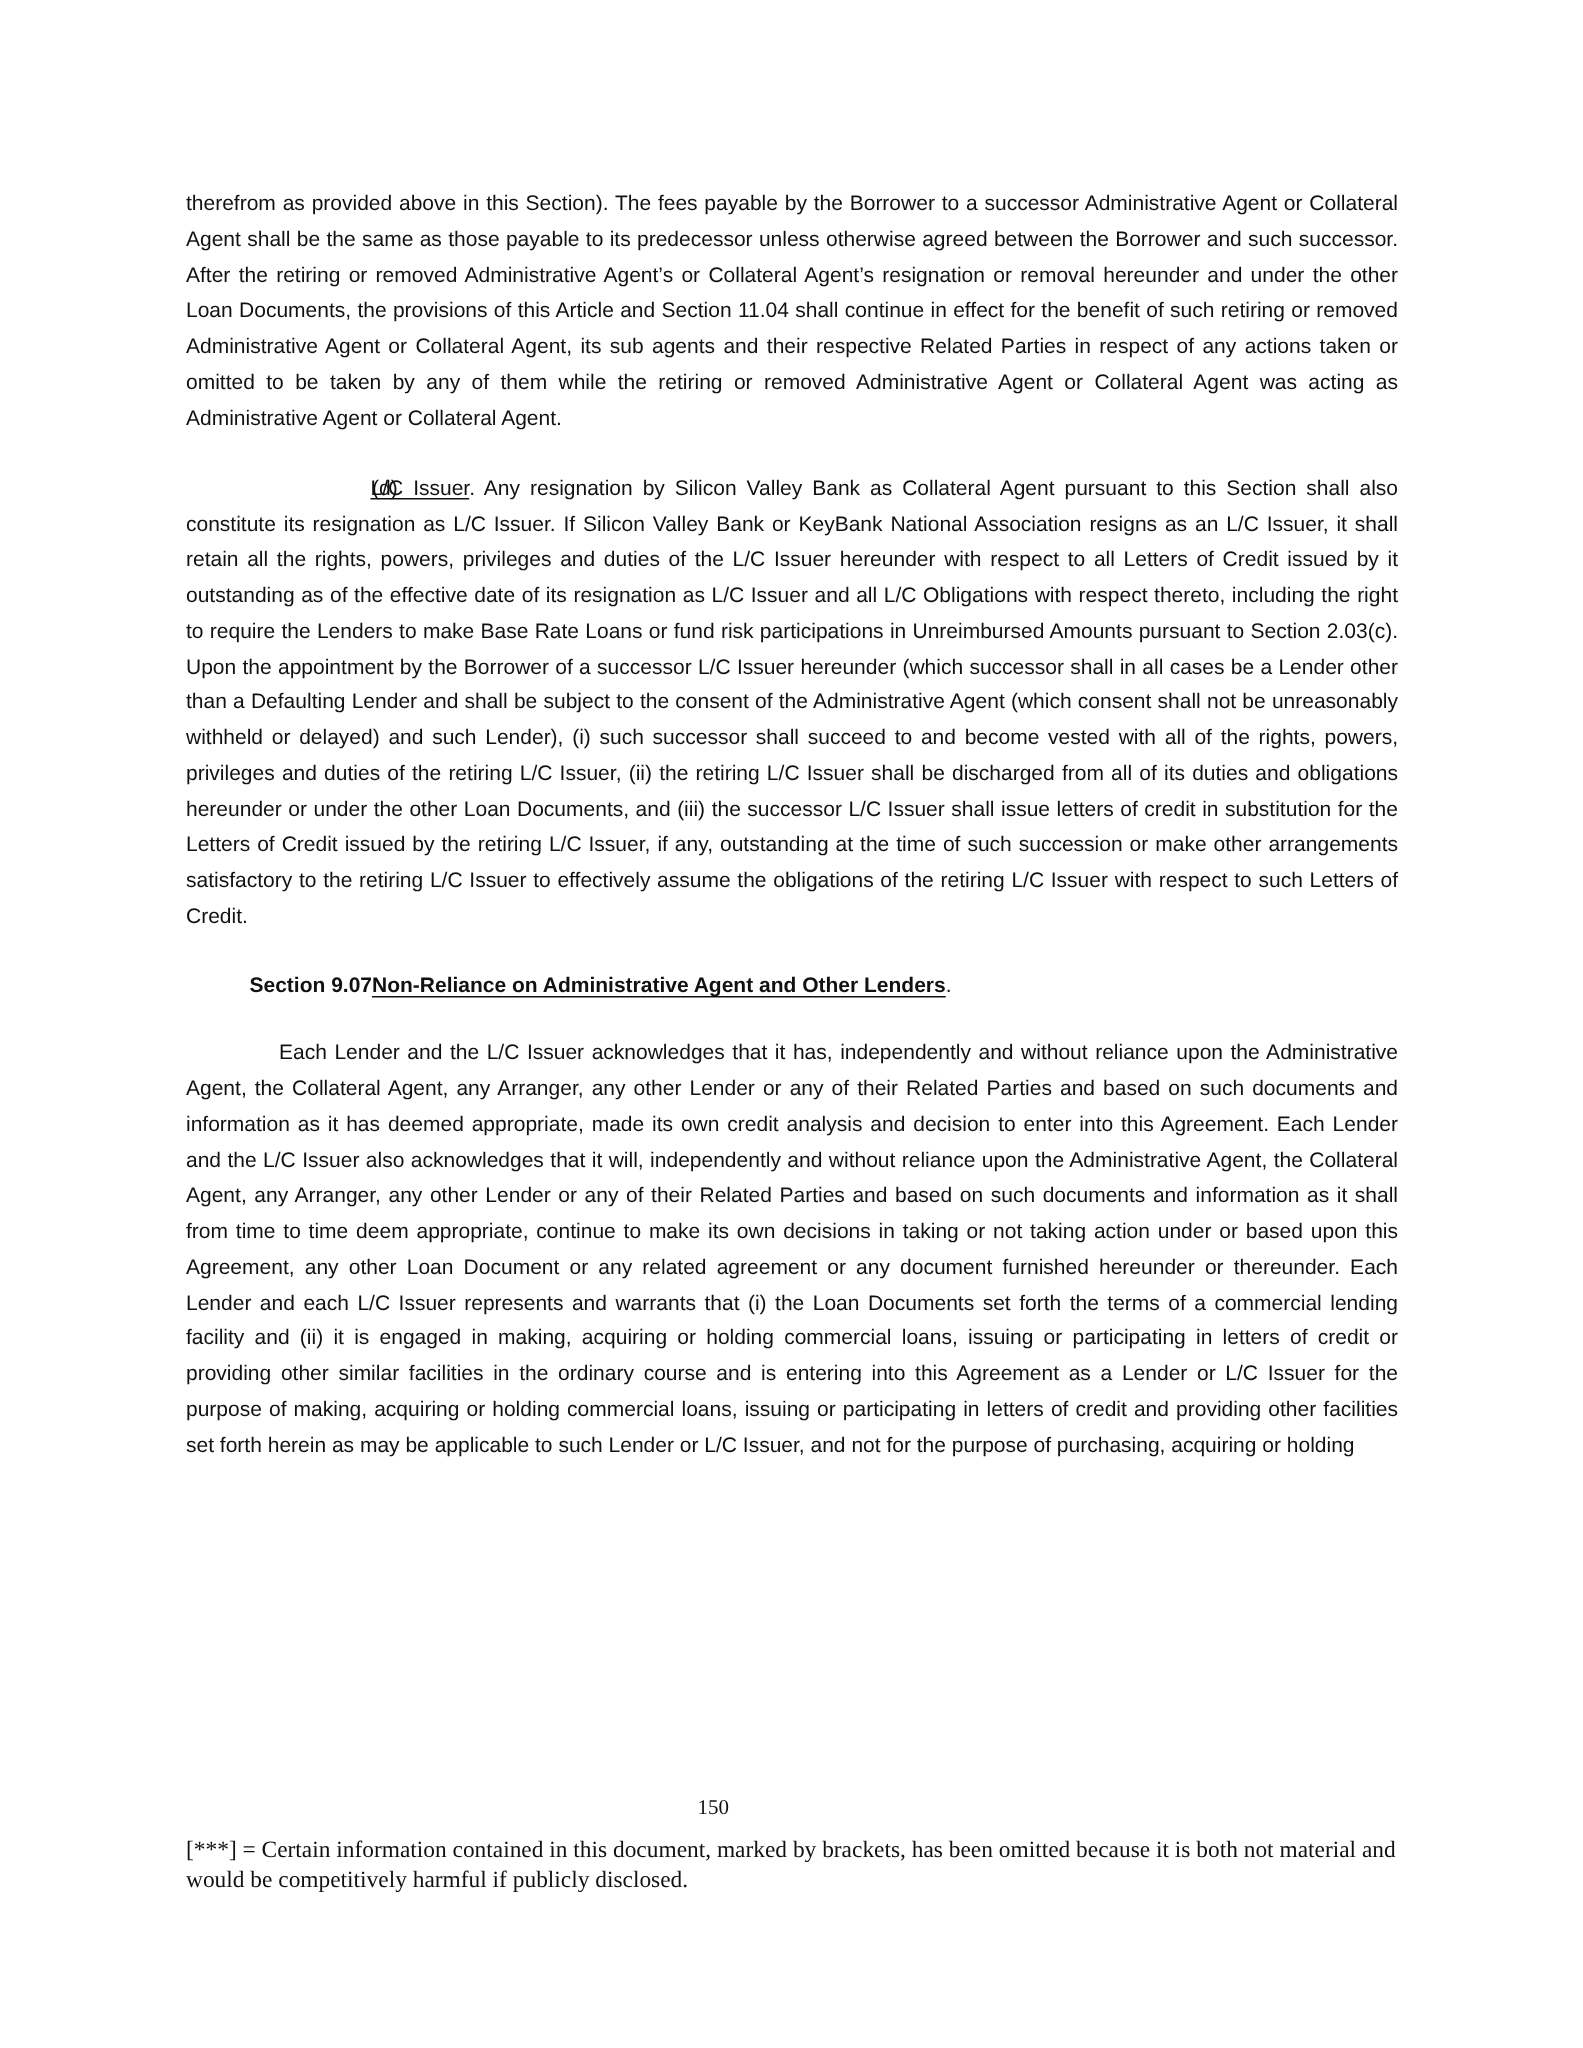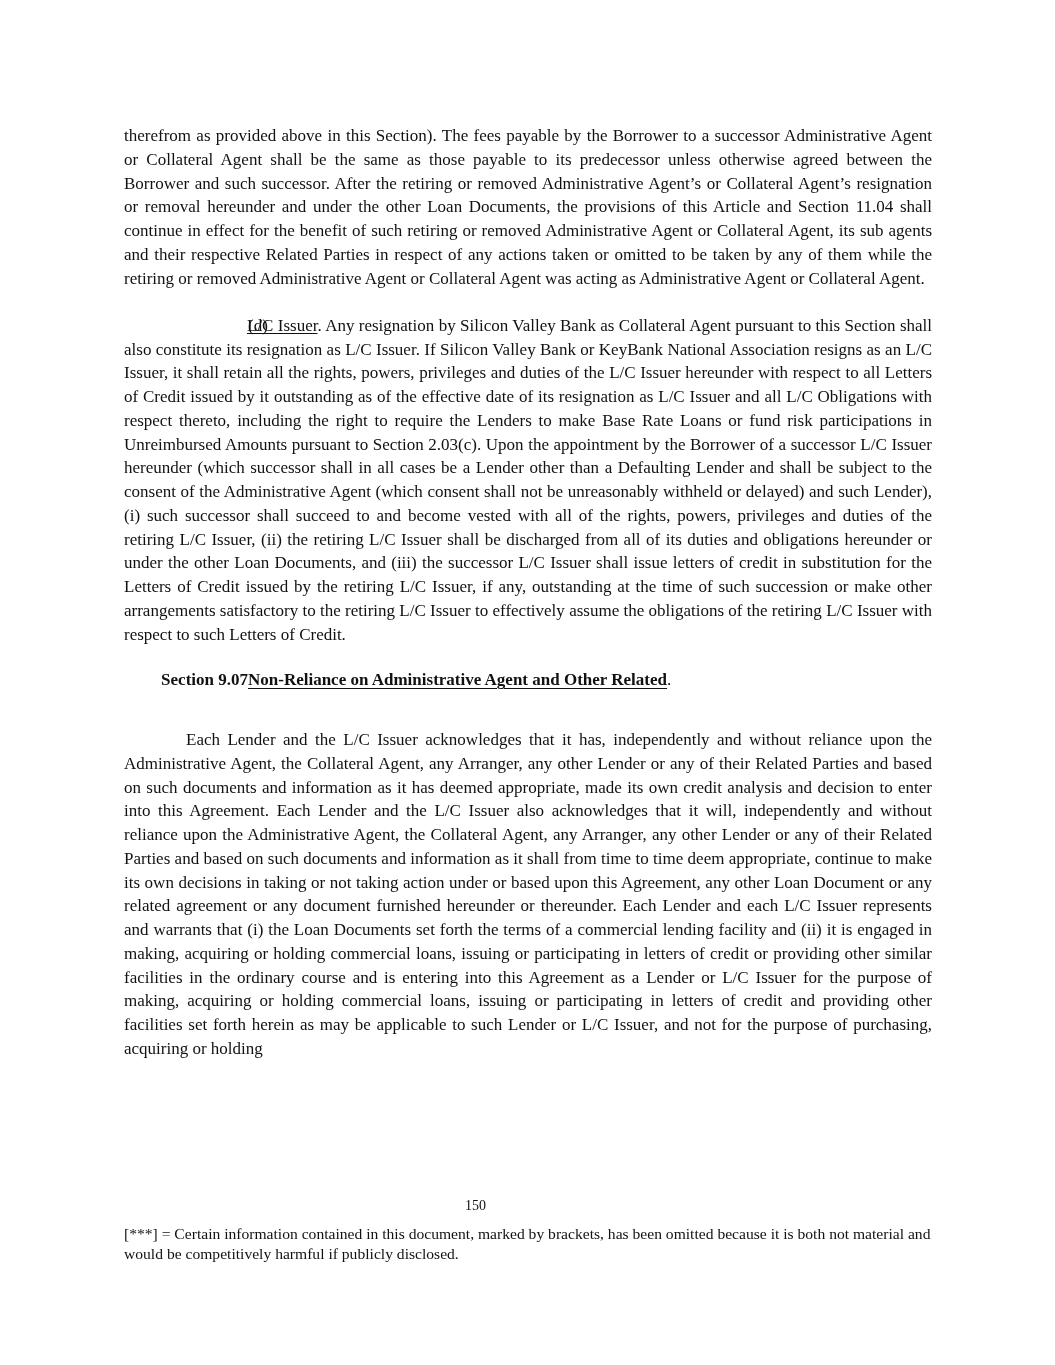--- a/index.html
+++ b/index.html
@@ -1,47 +1,47 @@
 <!DOCTYPE html>
 <html><head>
 <meta charset="utf-8">
 <style>
   html, body { margin: 0; padding: 0; background: #ffffff; }
   body { width: 1055px; height: 1365px; position: relative; overflow: hidden; }
   .page {
     position: absolute; left: 124px; top: 124px; width: 808px;
-    font-family: Liberation Serif, serif; font-size: 17px; line-height: 23.75px;
+    font-family: Liberation Sans, sans-serif; font-size: 14px; line-height: 23.75px;
     color: #111111;
   }
   p { margin: 0; text-align: justify; }
   .para-gap { margin-top: 23.5px; }
   .indent { text-indent: 62px; }
   .sub-label { display: inline-block; width: 61px; }
   .u { text-decoration: underline; text-underline-offset: 2px; margin-top: 36px; }
   .heading { font-weight: bold; margin-top: 22px; text-align: left; }
   .heading .num { display: inline-block; width: 124px; text-align: right; }
   .heading .title { text-decoration: underline; text-underline-offset: 3px; }
   .heading .dot { font-weight: normal; }
-  .section-body { margin-top: 36px; }
+  .section-body { margin-top: 22px; }
   .page-number {
     position: absolute; top: 1198px; left: 0; width: 951px; text-align: center;
     font-family: "Liberation Serif", serif; font-size: 14px; color: #111;
   }
   .footnote {
     position: absolute; top: 1224px; left: 124px; width: 810px;
     font-family: "Liberation Serif", serif; font-size: 15.6px; line-height: 19.5px; color: #111;
   }
 </style>
 </head>
 <body>
 
 <div class="page">
   <p>therefrom as provided above in this Section).  The fees payable by the Borrower to a successor Administrative Agent or Collateral Agent shall be the same as those payable to its predecessor unless otherwise agreed between the Borrower and such successor.  After the retiring or removed Administrative Agent’s or Collateral Agent’s resignation or removal hereunder and under the other Loan Documents, the provisions of this Article and Section 11.04 shall continue in effect for the benefit of such retiring or removed Administrative Agent or Collateral Agent, its sub agents and their respective Related Parties in respect of any actions taken or omitted to be taken by any of them while the retiring or removed Administrative Agent or Collateral Agent was acting as Administrative Agent or Collateral Agent.</p>
 
   <p class="para-gap indent"><span class="sub-label">(d)</span><span class="u">L/C Issuer</span><span>.</span><span>  Any resignation by Silicon Valley Bank as Collateral Agent pursuant to this Section shall also constitute its resignation as L/C Issuer.  If Silicon Valley Bank or KeyBank National Association resigns as an L/C Issuer, it shall retain all the rights, powers, privileges and duties of the L/C Issuer hereunder with respect to all Letters of Credit issued by it outstanding as of the effective date of its resignation as L/C Issuer and all L/C Obligations with respect thereto, including the right to require the Lenders to make Base Rate Loans or fund risk participations in Unreimbursed Amounts pursuant to Section 2.03(c).  Upon the appointment by the Borrower of a successor L/C Issuer hereunder (which successor shall in all cases be a Lender other than a Defaulting Lender and shall be subject to the consent of the Administrative Agent (which consent shall not be unreasonably withheld or delayed) and such Lender), (i) such successor shall succeed to and become vested with all of the rights, powers, privileges and duties of the retiring L/C Issuer, (ii) the retiring L/C Issuer shall be discharged from all of its duties and obligations hereunder or under the other Loan Documents, and (iii) the successor L/C Issuer shall issue letters of credit in substitution for the Letters of Credit issued by the retiring L/C Issuer, if any, outstanding at the time of such succession or make other arrangements satisfactory to the retiring L/C Issuer to effectively assume the obligations of the retiring L/C Issuer with respect to such Letters of Credit.</span></p>
 
-  <p class="heading"><span class="num">Section 9.07</span><span class="title">Non-Reliance on Administrative Agent and Other Related</span><span class="dot">.</span></p>
+  <p class="heading"><span class="num">Section 9.07</span><span class="title">Non-Reliance on Administrative Agent and Other Lenders</span><span class="dot">.</span></p>
 
   <p class="section-body indent">Each Lender and the L/C Issuer acknowledges that it has, independently and without reliance upon the Administrative Agent, the Collateral Agent, any Arranger, any other Lender or any of their Related Parties and based on such documents and information as it has deemed appropriate, made its own credit analysis and decision to enter into this Agreement.  Each Lender and the L/C Issuer also acknowledges that it will, independently and without reliance upon the Administrative Agent, the Collateral Agent, any Arranger, any other Lender or any of their Related Parties and based on such documents and information as it shall from time to time deem appropriate, continue to make its own decisions in taking or not taking action under or based upon this Agreement, any other Loan Document or any related agreement or any document furnished hereunder or thereunder. Each Lender and each L/C Issuer represents and warrants that (i) the Loan Documents set forth the terms of a commercial lending facility and (ii) it is engaged in making, acquiring or holding commercial loans, issuing or participating in letters of credit or providing other similar facilities in the ordinary course and is entering into this Agreement as a Lender or L/C Issuer for the purpose of making, acquiring or holding commercial loans, issuing or participating in letters of credit and providing other facilities set forth herein as may be applicable to such Lender or L/C Issuer, and not for the purpose of purchasing, acquiring or holding</p>
 </div>
 
 <div class="page-number">150</div>
 <div class="footnote">[***] = Certain information contained in this document, marked by brackets, has been omitted because it is both not material and would be competitively harmful if publicly disclosed.</div>
 
 </body></html>

